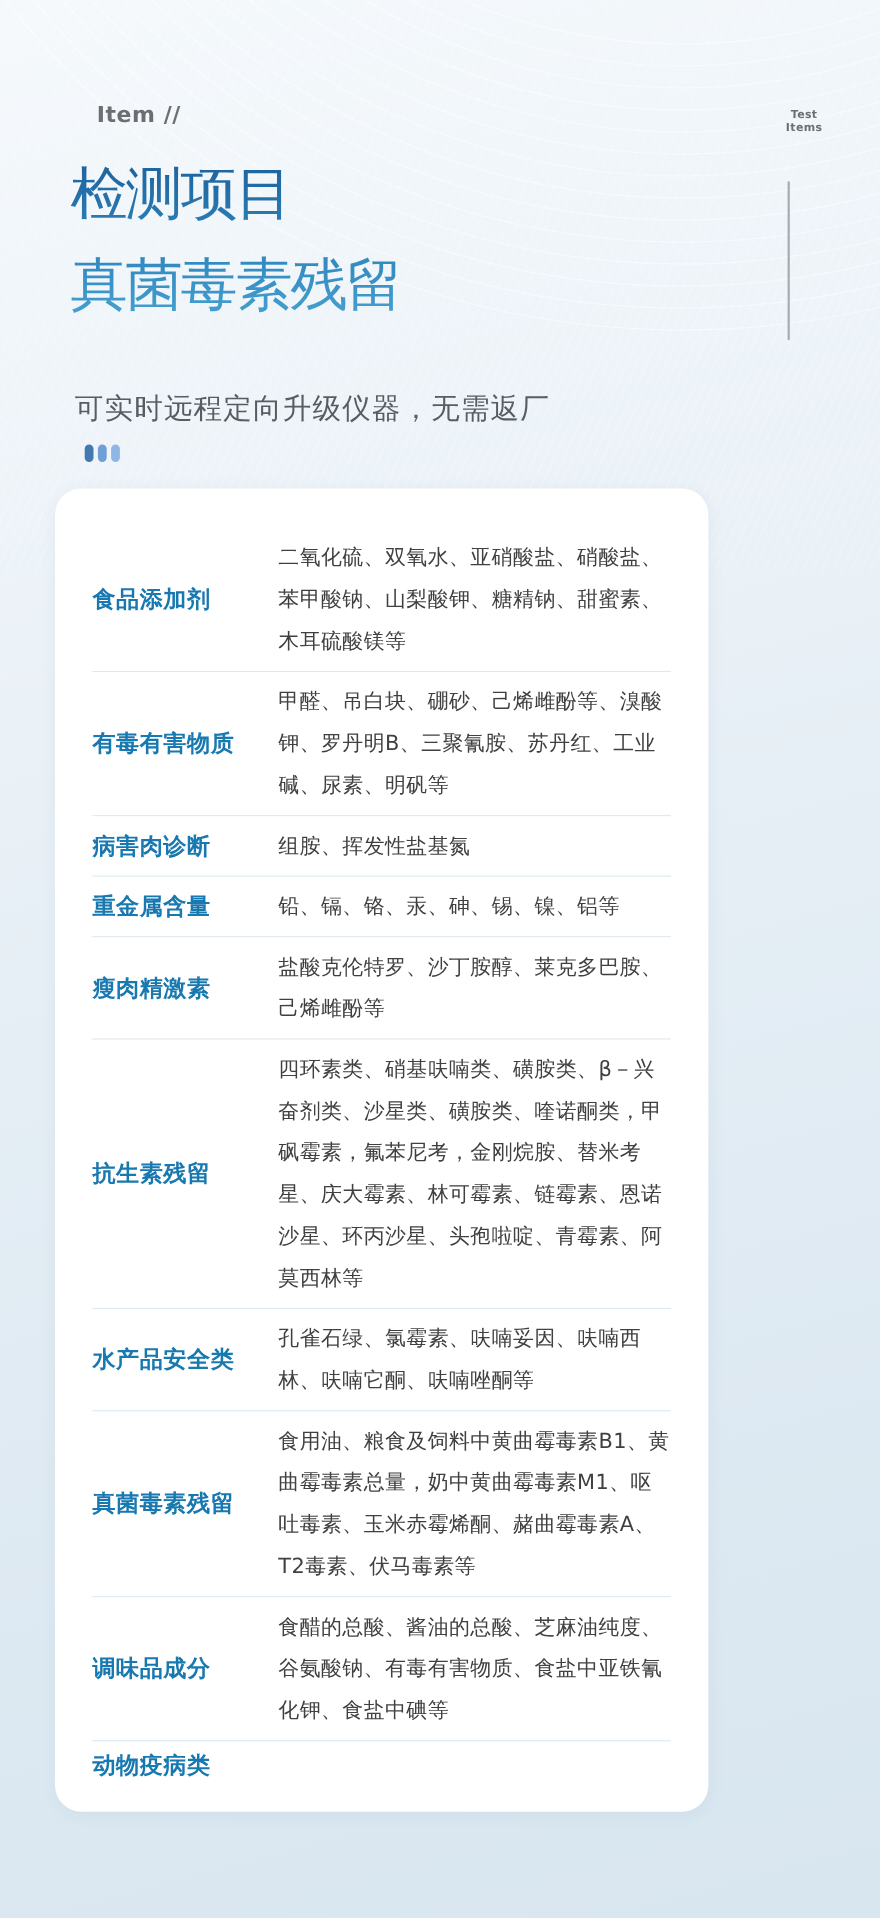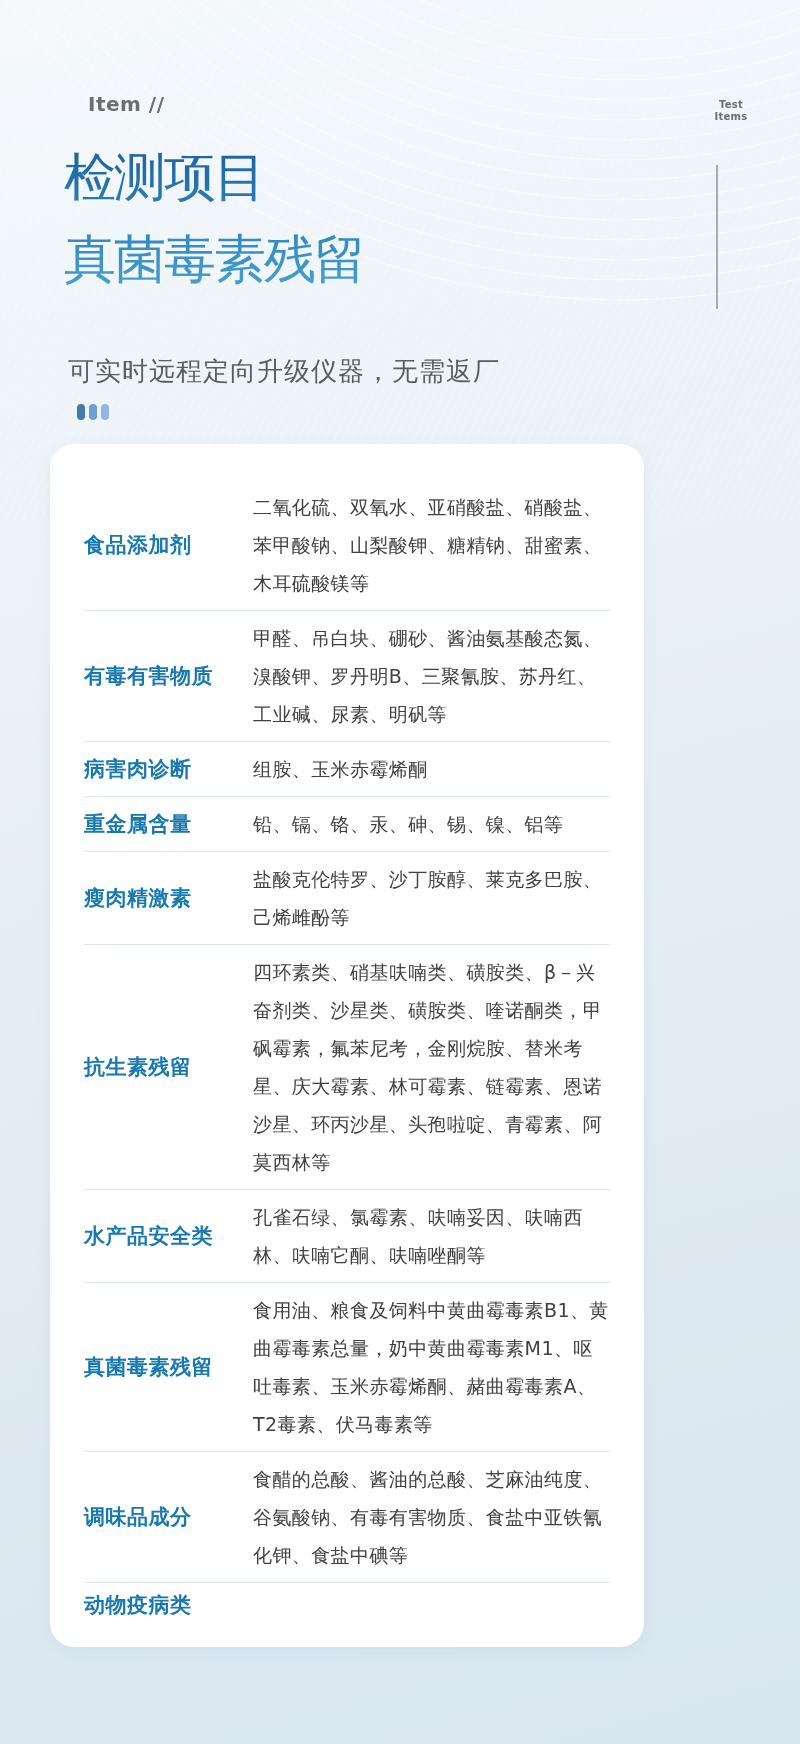--- a/index.html
+++ b/index.html
@@ -82,26 +82,26 @@
 
   <div class="card">
     <div id="test-items-table">
   <div class="row">
     <div class="row-label">食品添加剂</div>
     <div class="row-value">二氧化硫、双氧水、亚硝酸盐、硝酸盐、苯甲酸钠、山梨酸钾、糖精钠、甜蜜素、木耳硫酸镁等</div>
   </div>
 
   <div class="row">
     <div class="row-label">有毒有害物质</div>
-    <div class="row-value">甲醛、吊白块、硼砂、酱油氨基酸态氮、溴酸钾、罗丹明B、三聚氰胺、苏丹红、工业碱、尿素、明矾等</div>
+    <div class="row-value">甲醛、吊白块、硼砂、己烯雌酚等、溴酸钾、罗丹明B、三聚氰胺、苏丹红、工业碱、尿素、明矾等</div>
   </div>
 
   <div class="row">
     <div class="row-label">病害肉诊断</div>
-    <div class="row-value">组胺、玉米赤霉烯酮</div>
+    <div class="row-value">组胺、挥发性盐基氮</div>
   </div>
 
   <div class="row">
     <div class="row-label">重金属含量</div>
     <div class="row-value">铅、镉、铬、汞、砷、锡、镍、铝等</div>
   </div>
 
   <div class="row">
     <div class="row-label">瘦肉精激素</div>
     <div class="row-value">盐酸克伦特罗、沙丁胺醇、莱克多巴胺、己烯雌酚等</div>

